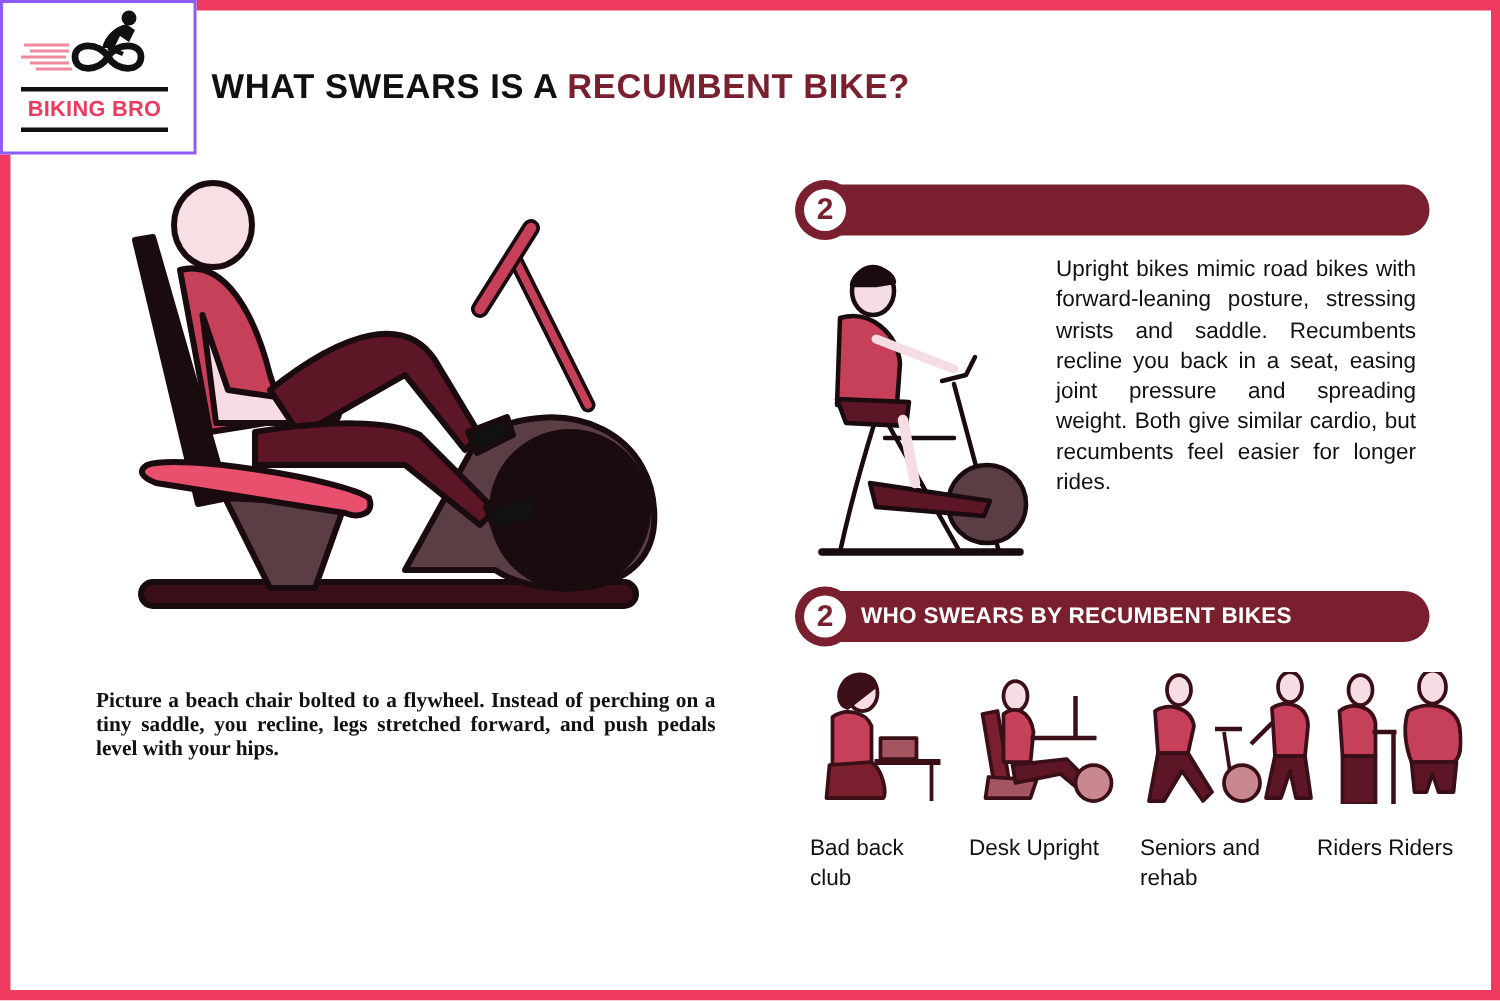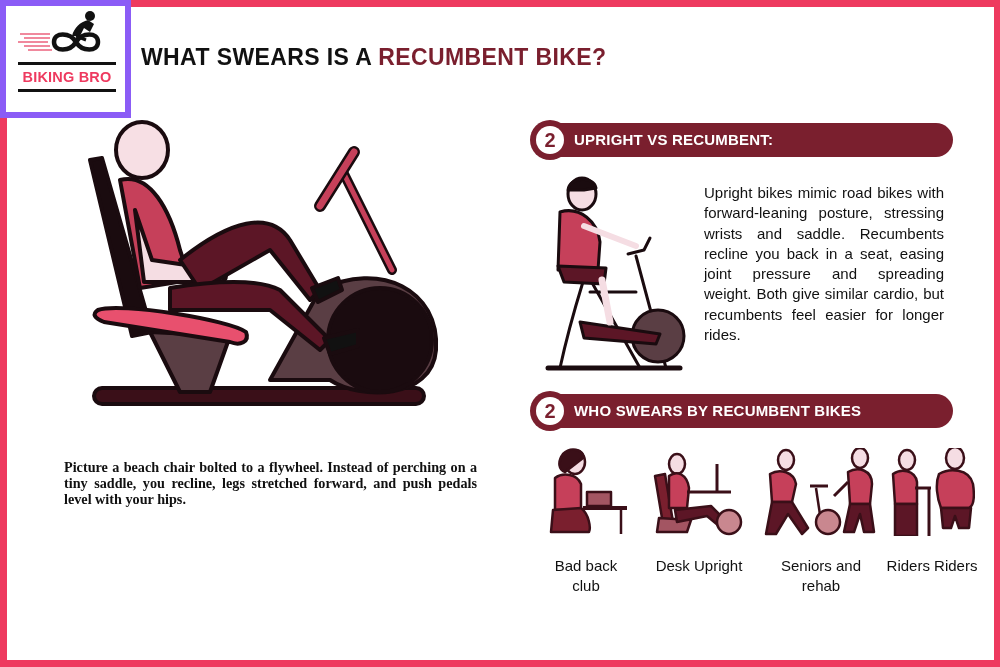--- a/index.html
+++ b/index.html
@@ -4,22 +4,22 @@
 <style>
   * { box-sizing: border-box; margin: 0; padding: 0; }
   html, body { width: 1000px; height: 667px; overflow: hidden; background: #ffffff; }
   body { font-family: "Liberation Sans", sans-serif; position: relative; color: #111; }
 
   .frame {
     position: absolute; left: 0; top: 0; width: 1000px; height: 667px;
     border: 7px solid #ee3a5f; border-right-width: 6px; background: #fff;
   }
   .logo-box {
-    position: absolute; left: 0; top: 0; width: 131px; height: 118px;
-    border: 6px solid #8b5cf6; background: #fff;
+    position: absolute; left: 0; top: 0; width: 131px; height: 103px;
+    border: 2px solid #8b5cf6; background: #fff;
   }
   .logo-graphic { position: absolute; left: 8px; top: 4px; width: 105px; height: 52px; }
   .logo-line { position: absolute; left: 12px; width: 98px; height: 3px; background: #111; }
   .logo-text {
     position: absolute; left: 10px; top: 63px; width: 102px; text-align: center;
     font-weight: 700; font-size: 14.5px; color: #ee3a5f; letter-spacing: 0.2px;
   }
 
   .page-title {
     position: absolute; left: 141px; top: 44px; font-size: 23px; font-weight: 700;
@@ -45,26 +45,26 @@
     width: 28px; height: 28px; border-radius: 50%; background: #fff; color: #7a1f2e;
     font-weight: 700; font-size: 20px; display: flex; align-items: center; justify-content: center;
   }
   .banner .label {
     position: absolute; left: 44px; top: 0; height: 34px; line-height: 34px;
     color: #fff; font-weight: 700; font-size: 15px; letter-spacing: 0.2px; white-space: nowrap;
   }
 
   .compare-img { position: absolute; left: 540px; top: 172px; width: 160px; height: 206px; }
   .compare-text {
-    position: absolute; left: 704px; top: 183px; width: 240px; font-size: 15px; line-height: 20.3px;
+    position: absolute; left: 704px; top: 170px; width: 240px; font-size: 15px; line-height: 20.3px;
     text-align: justify; color: #111;
   }
 
   .who-list { position: absolute; left: 540px; top: 448px; width: 450px; height: 160px; }
-  .who-item { position: absolute; top: 0; text-align: center; }
+  .who-item { position: absolute; top: 0; text-align: left; }
   .who-item svg { display: block; margin: 0 auto; }
   .who-label { font-size: 15px; line-height: 20px; color: #111; margin-top: 20px; }
 </style>
 </head>
 <body>
 
 <div class="frame"></div>
 
 <div class="logo-box">
   <svg class="logo-graphic" viewBox="0 0 105 52">
@@ -124,21 +124,20 @@
 
 <div class="intro">
   <p>Picture a beach chair bolted to a flywheel. Instead of perching on a tiny saddle, you recline, legs stretched forward, and push pedals level with your hips.</p>
 </div>
 
 <div class="banner" style="top:123px">
   <div class="bar"></div>
   <div class="badge">
     <div class="inner">2</div>
   </div>
-  <div class="label">UPRIGHT VS RECUMBENT:</div>
 </div>
 
 <svg class="compare-img" viewBox="0 0 160 206">
   <g stroke="#1a0b0f" stroke-width="3" stroke-linejoin="round" stroke-linecap="round">
     <line x1="8" y1="196" x2="140" y2="196" stroke-width="5"></line>
     <path d="M20 196 C30 150 40 120 46 100" fill="none"></path>
     <line x1="46" y1="100" x2="100" y2="196"></line>
     <line x1="96" y1="84" x2="126" y2="196"></line>
     <line x1="50" y1="120" x2="96" y2="120"></line>
     <circle cx="118" cy="164" r="26" fill="#5a3e44"></circle>

